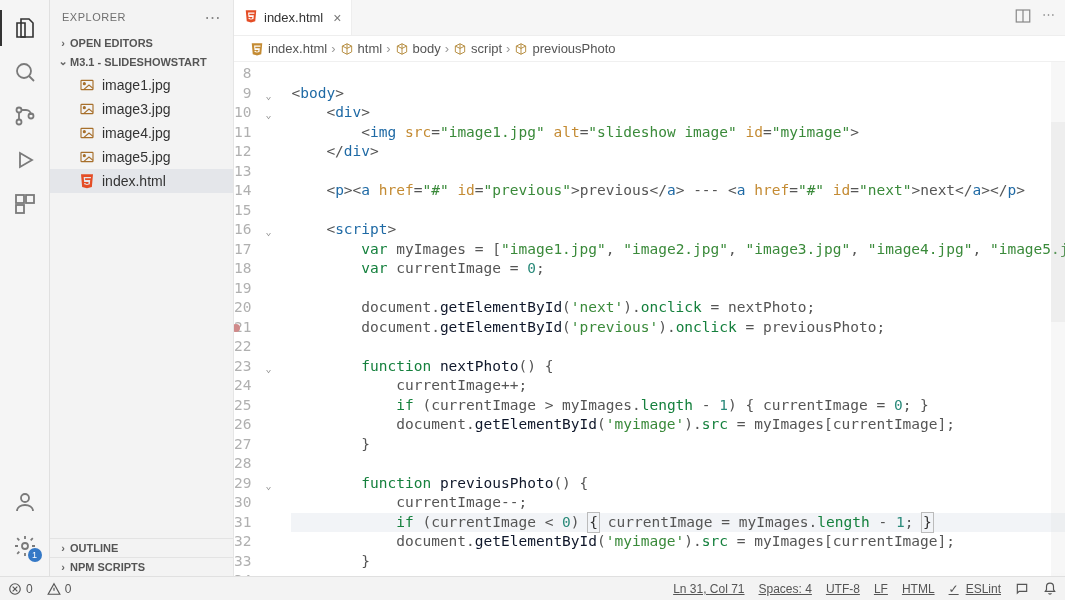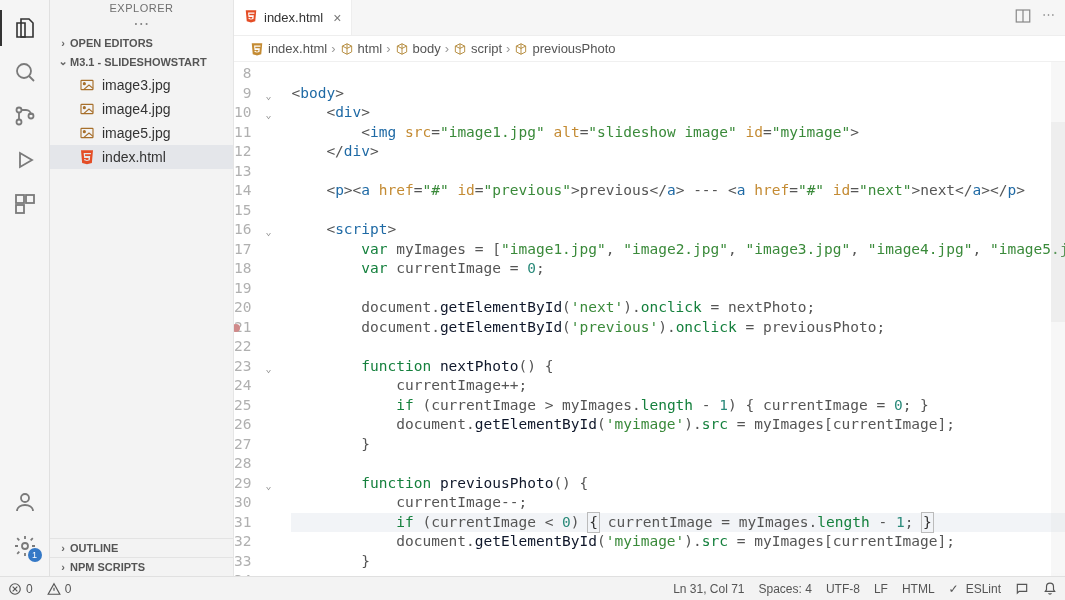--- a/index.html
+++ b/index.html
@@ -45,21 +45,21 @@
   font-size: 9px; min-width: 14px; height: 14px;
   display: flex; align-items: center; justify-content: center;
   padding: 0 3px;
 }
 .sidebar {
   width: 184px; background: #f3f3f3; border-right: 1px solid #e5e5e5;
   display: flex; flex-direction: column; overflow: hidden;
 }
 .sidebar-header {
   height: 34px; display: flex; align-items: center; justify-content: space-between;
-  padding: 2px 12px; color: #6f6f6f; font-size: 11px; letter-spacing: 0.5px; flex-direction: column;
+  padding: 2px 12px; color: #6f6f6f; font-size: 11px; letter-spacing: 0.5px;
 }
 .sidebar-header .dots { font-size: 16px; color: #888; cursor: pointer;}
 .sidebar-section {
   display: flex; align-items: center; padding: 3px 6px;
   font-size: 11px; font-weight: 700; color: #555; cursor: pointer;
 }
 .sidebar-section .chev { width: 14px; text-align: center; color: #666;}
 .sidebar-section.folder { text-transform: uppercase; }
 .file-tree { flex: 1; padding: 2px 0; overflow: auto; }
 .file-item {
@@ -118,21 +118,21 @@
   position:absolute; right:0; top:0; width:14px; height:100%;
   background:linear-gradient(#ddd,#ddd); opacity:.25;
 }
 .minimap .thumb{position:absolute; right:0; top:60px; width:14px; height:200px; background:#bbb;}
 .statusbar {
   height: 24px; background:#f3f3f3; border-top:1px solid #e0e0e0;
   display:flex; align-items:center; font-size:12px; color:#555; padding:0 8px;
 }
 .statusbar .sb-item { display:flex; align-items:center; gap:4px; margin-right:14px; cursor:pointer;}
 .statusbar .right { margin-left:auto; display:flex; align-items:center;}
-.statusbar .right .sb-item { margin-left:14px; margin-right:0;}
+.statusbar .right .sb-item { margin-left:14px; margin-right:0;text-decoration:underline;}
 .sb-check::before{content:"✓"; margin-right:3px;}
 </style>
 </head>
 <body>
 
 <div class="workbench">
 
   <div class="activity-bar">
     <div class="top-icons">
       <div class="activity-icon active">
@@ -192,20 +192,30 @@
     </div>
     <div class="sidebar-section">
       <span class="chev">›</span>
       <span>OPEN EDITORS</span>
     </div>
     <div class="sidebar-section folder">
       <span class="chev">⌄</span>
       <span>M3.1 - SLIDESHOWSTART</span>
     </div>
     <div class="file-tree" id="file-tree">
+        <div class="file-item">
+          <span class="ficon img">
+            <svg width="16" height="16" viewBox="0 0 24 24" fill="none" stroke="currentColor" stroke-width="1.7">
+              <rect x="3" y="5" width="18" height="14" rx="1"></rect>
+              <circle cx="8" cy="10" r="1.5" fill="currentColor"></circle>
+              <path d="M21 17l-6-5-8 7"></path>
+            </svg>
+          </span>
+          <span>image1.jpg</span>
+        </div>
         <div class="file-item">
           <span class="ficon img">
             <svg width="16" height="16" viewBox="0 0 24 24" fill="none" stroke="currentColor" stroke-width="1.7">
               <rect x="3" y="5" width="18" height="14" rx="1"></rect>
               <circle cx="8" cy="10" r="1.5" fill="currentColor"></circle>
               <path d="M21 17l-6-5-8 7"></path>
             </svg>
           </span>
           <span>image3.jpg</span>
         </div>

